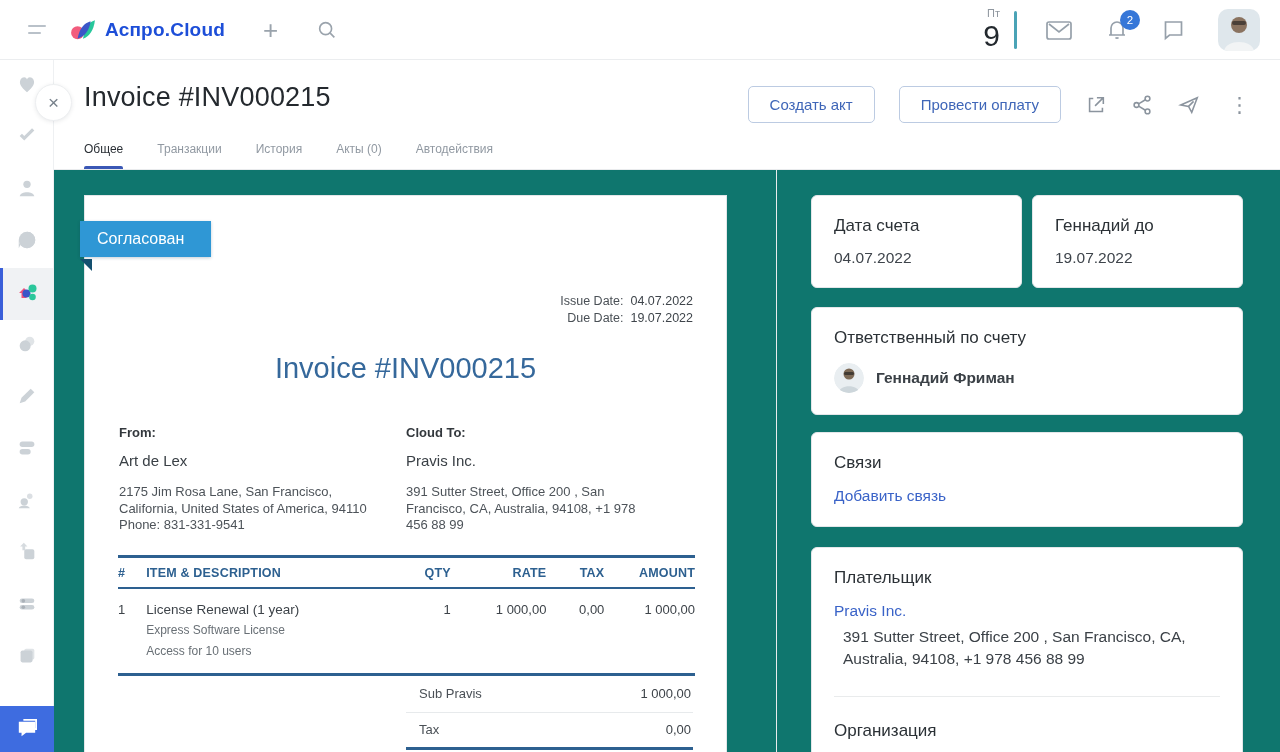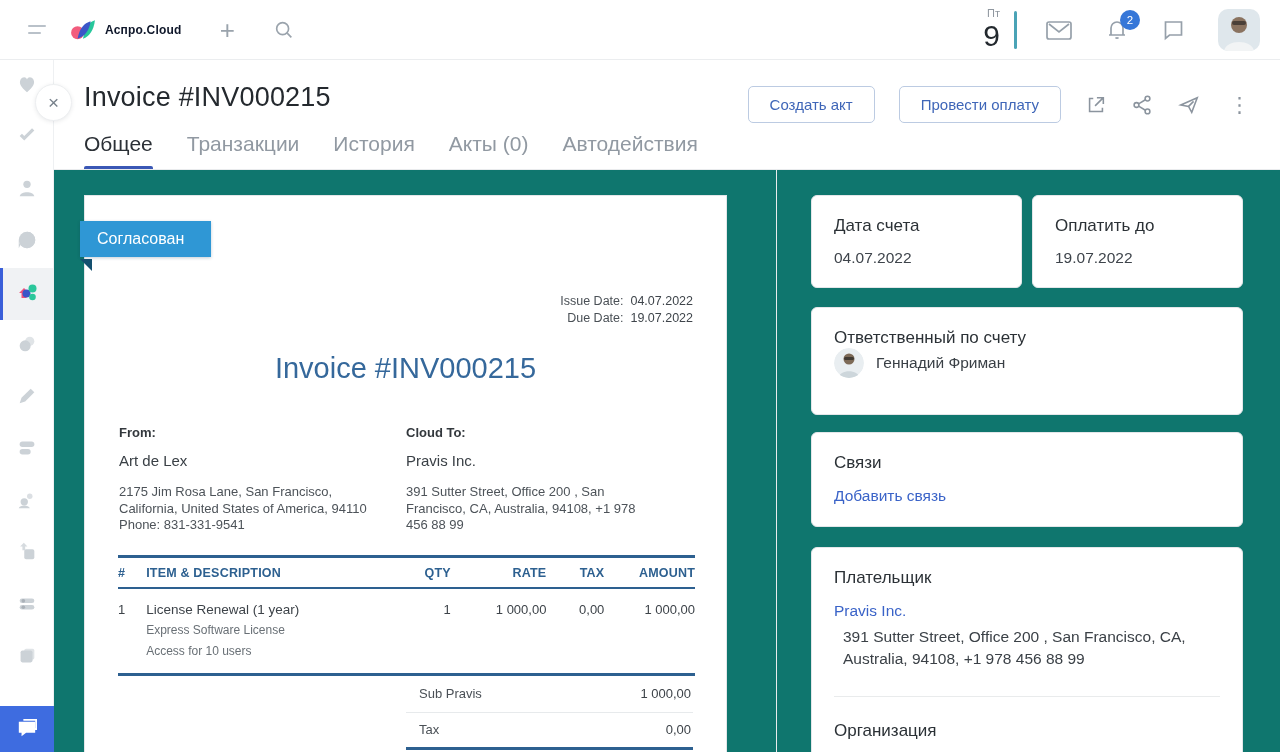--- a/index.html
+++ b/index.html
@@ -6,21 +6,21 @@
   html,body { width:1280px; height:752px; overflow:hidden; background:#fff;
               font-family:"Liberation Sans", sans-serif; }
 
   
   .topbar { height:60px; display:flex; align-items:center; padding:0 20px 0 28px;
             border-bottom:1px solid #ebedef; background:#fff; position:relative; z-index:10; }
   .burger { width:20px; display:flex; flex-direction:column; gap:5px; cursor:pointer; }
   .burger i { display:block; height:2px; background:#b9c1c9; border-radius:2px; }
   .burger i:first-child { width:18px; } .burger i:last-child { width:13px; }
   .logo { margin-left:22px; display:flex; align-items:center; gap:9px; }
-  .app-name { font-size:12px; font-weight:700; color:#0f172a; letter-spacing:.2px; }
+  .app-name { font-size:19px; font-weight:700; color:#1d4ed8; letter-spacing:.2px; }
   .hbtn { margin-left:38px; color:#9aa3ac; font-size:26px; line-height:1; cursor:pointer;
           display:flex; align-items:center; }
   .topbar-right { margin-left:auto; display:flex; align-items:center; }
   .date-block { display:flex; flex-direction:column; align-items:flex-end; line-height:1; }
   .date-weekday { font-size:11px; color:#8f979f; margin-bottom:2px; }
   .date-day { font-size:30px; color:#23292e; }
   .teal-bar { width:3px; height:38px; background:#4aa3b6; border-radius:2px; margin:0 28px 0 14px; }
   .ic { position:relative; margin-right:32px; cursor:pointer; display:flex; }
   .ic svg { stroke:#96a0aa; fill:none; stroke-width:1.7; }
   .badge-n { position:absolute; top:-8px; right:-11px; min-width:20px; height:20px; border-radius:10px;
@@ -43,21 +43,21 @@
   
   .main { position:absolute; left:54px; top:60px; right:0; bottom:0; }
   .page-header { position:relative; height:110px; background:#fff; border-bottom:1px solid #e9ebed;
                  padding:22px 0 0 30px; }
   .close-btn { position:absolute; left:-19px; top:24px; width:37px; height:37px; border-radius:50%;
                background:#fff; border:1px solid #edeff1; box-shadow:0 1px 4px rgba(40,50,60,.10);
                color:#78828c; font-size:19px; display:flex; align-items:center; justify-content:center;
                cursor:pointer; z-index:6; }
   .page-title { font-size:27px; font-weight:400; color:#24292e; letter-spacing:.2px; }
   .tabs { position:absolute; left:30px; bottom:0; display:flex; gap:34px; }
-  .tab { font-size:21px; color:#9199a2; padding-bottom:13px; position:relative; cursor:pointer; }
+  .tab { font-size:12px; color:#9199a2; padding-bottom:13px; position:relative; cursor:pointer; }
   .tab.active { color:#2b3036; }
   .tab.active::after { content:""; position:absolute; left:0; right:0; bottom:0; height:3px;
                        background:#3a57b5; border-radius:2px 2px 0 0; }
   .actions { position:absolute; right:26px; top:26px; display:flex; align-items:center; gap:24px; }
   .btn { height:37px; padding:0 21px; background:#fff; border:1px solid #bccbe2; border-radius:5px;
          color:#3f66b8; font-size:15px; cursor:pointer; font-family:inherit; }
   .actions .aicon { display:flex; cursor:pointer; }
   .actions .aicon svg { stroke:#8b949e; fill:none; stroke-width:1.7; }
   .kebab { color:#8b949e; font-size:21px; line-height:1; cursor:pointer; padding:0 4px; }
 
@@ -98,21 +98,21 @@
   .trow.bold, .trow.bold .tval { font-weight:700; color:#33383d; }
 
   
   .panel { position:absolute; left:757px; top:25px; width:432px; }
   .pcard { background:#fff; border:1px solid #e3e6e9; border-radius:6px; padding:20px 22px; }
   .prow { display:flex; gap:10px; margin-bottom:19px; }
   .prow .pcard { flex:1; height:93px; }
   .ptitle { font-size:17px; font-weight:500; color:#2b3136; }
   .pvalue { margin-top:13px; font-size:15.5px; color:#3e444b; }
   .pcard.resp { margin-bottom:17px; height:108px; }
-  .resp-row { display:flex; align-items:center; gap:12px; }
+  .resp-row { margin-top:15px; display:flex; align-items:center; gap:12px;font-weight:bold; }
   .resp-name { font-size:15.5px; color:#3a4046; }
   .avatar-sm { width:30px; height:30px; border-radius:50%; overflow:hidden; flex:0 0 30px; }
   .pcard.rel { margin-bottom:20px; height:95px; }
   .plink { display:inline-block; margin-top:14px; font-size:15.5px; color:#3a63c8; cursor:pointer; }
   .pcard.payer { height:430px; }
   .payer-addr { margin-top:6px; margin-left:9px; font-size:15.5px; color:#3b4147; line-height:22px; }
   .pdivider { border:none; border-top:1px solid #e9ebec; margin:26px 0 24px; }
 </style>
 </head>
 <body>
@@ -398,21 +398,21 @@
 
     <div class="v-divider"></div>
 
     <aside class="panel">
       <div class="prow">
         <div class="pcard">
           <div class="ptitle">Дата счета</div>
           <div class="pvalue">04.07.2022</div>
         </div>
         <div class="pcard">
-          <div class="ptitle">Оплатить до</div>
+          <div class="ptitle">Геннадий до</div>
           <div class="pvalue">19.07.2022</div>
         </div>
       </div>
 
       <div class="pcard resp">
         <div class="ptitle">Ответственный по счету</div>
         <div class="resp-row">
           <span class="avatar-sm">
             <svg width="30" height="30" viewBox="0 0 30 30">
               <circle cx="15" cy="15" r="15" fill="#e9eef1"></circle>

